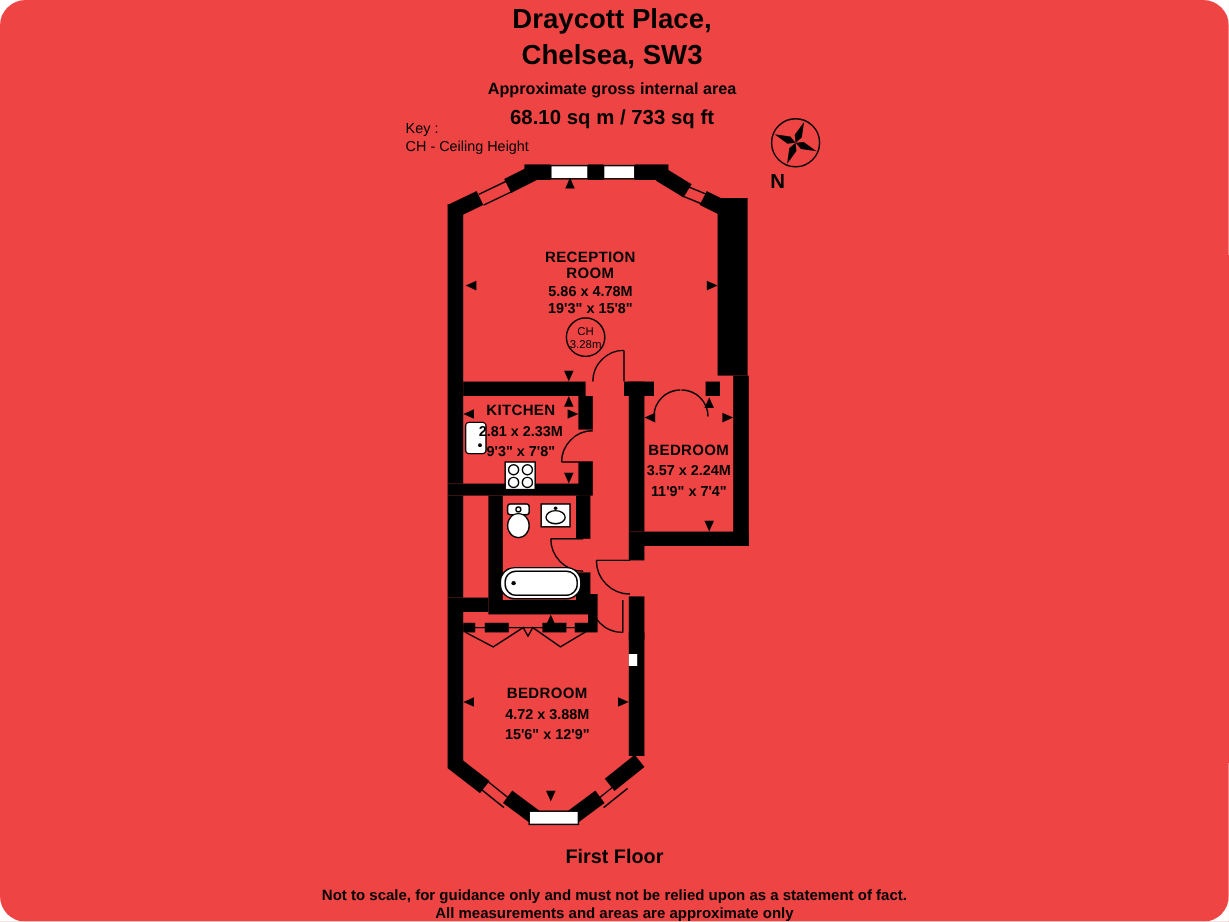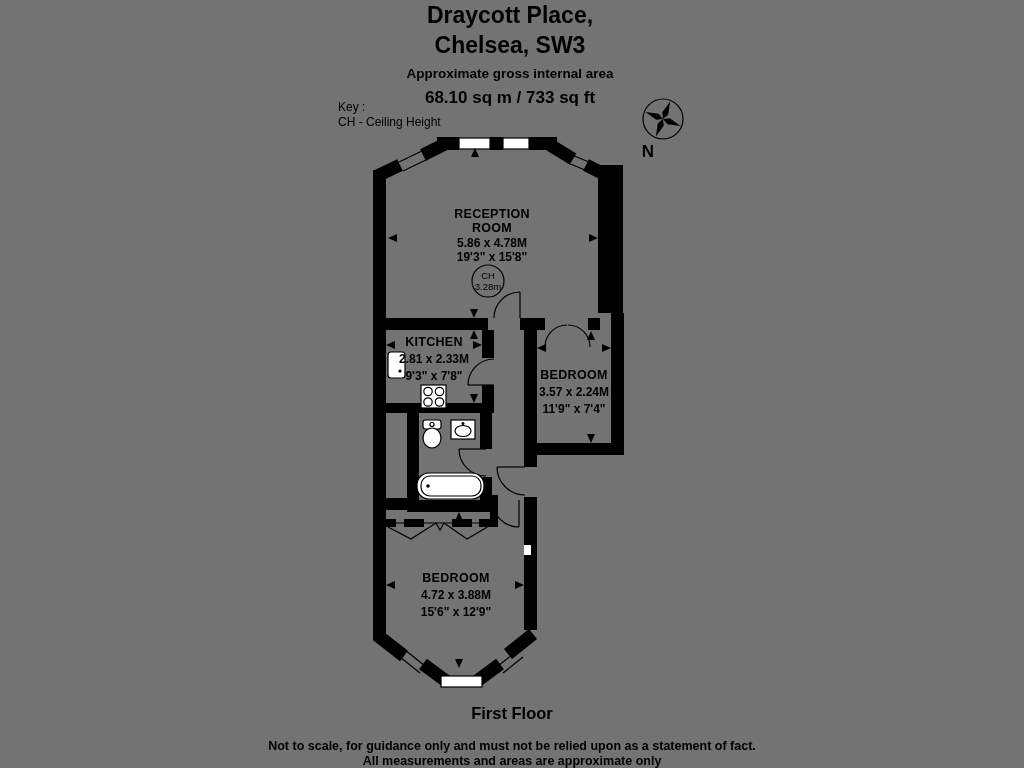--- a/index.html
+++ b/index.html
@@ -1,17 +1,17 @@
 <!DOCTYPE html>
 <html><head>
 <meta charset="utf-8">
 <style>
   html,body{margin:0;padding:0;background:#fff;}
-  .page{position:relative;width:1024px;height:768px;background:#737373;overflow:hidden;
-        font-family:"Liberation Sans", sans-serif;}
+  .page{position:relative;width:1024px;height:768px;background:#ef4444;overflow:hidden;
+        font-family:"Liberation Sans", sans-serif;border-radius:21px;}
   svg text{fill:#000;}
   .t-title{font-size:23px;font-weight:bold;}
   .t-sub{font-size:13.5px;font-weight:bold;}
   .t-area{font-size:17px;font-weight:bold;}
   .t-key{font-size:12px;font-weight:normal;}
   .t-room{font-size:12.5px;font-weight:bold;letter-spacing:.3px;}
   .t-dim{font-size:12px;font-weight:bold;}
   .t-ch{font-size:9.5px;font-weight:normal;}
   .t-n{font-size:17px;font-weight:bold;}
   .t-floor{font-size:16.5px;font-weight:bold;}

